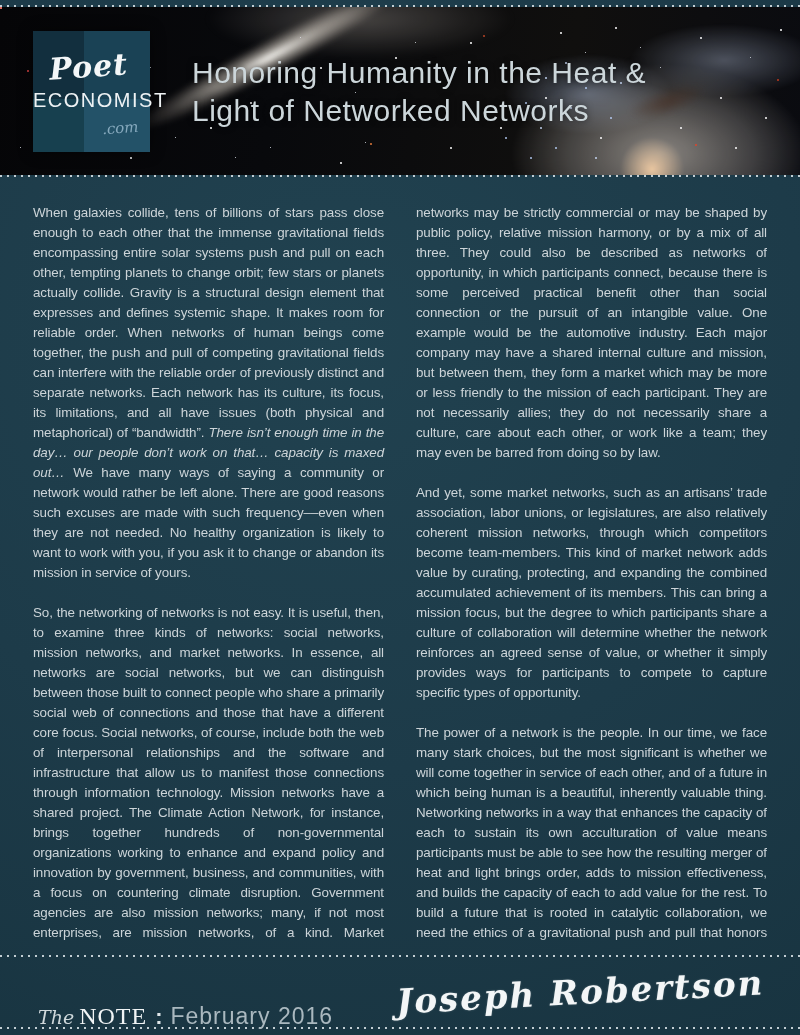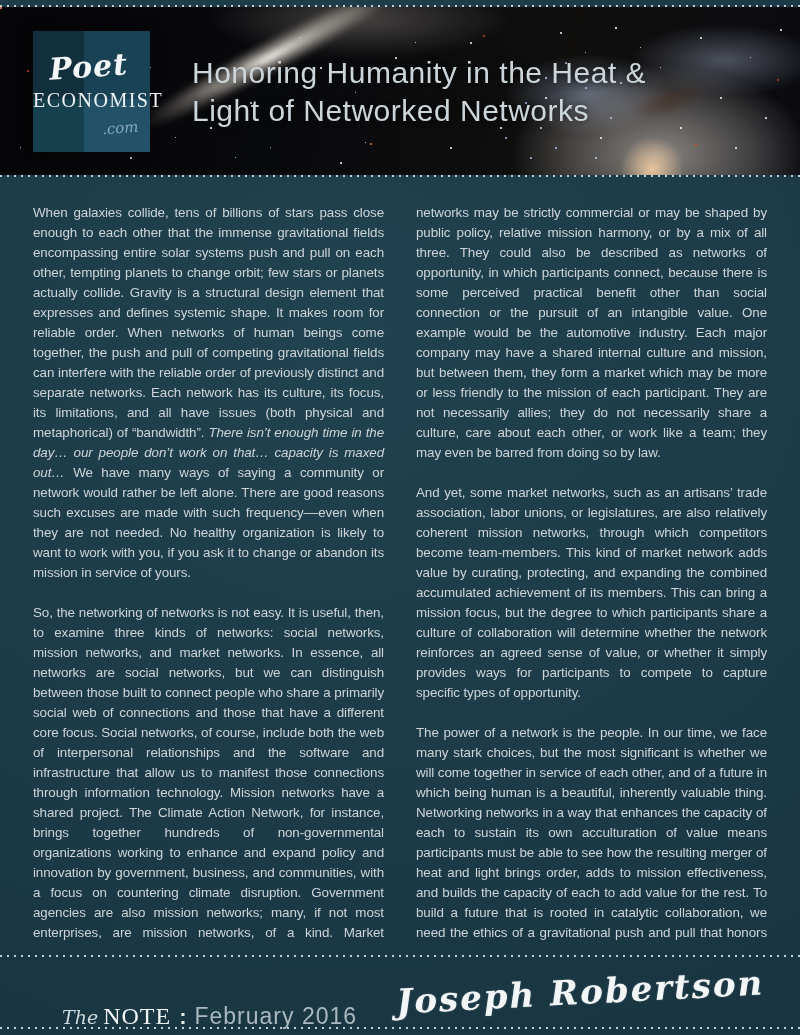--- a/index.html
+++ b/index.html
@@ -78,21 +78,21 @@
     grid-template-columns: 44% 56%; grid-template-rows: 56% 44%; }
   .logo .q1 { background:#122f3e; } .logo .q2 { background:#1a4255; }
   .logo .q3 { background:#17404f; } .logo .q4 { background:#235268; }
   .logo .poet {
     position:absolute; left:0; right:6px; top:18px; text-align:center;
     font-family:"DejaVu Serif", serif; font-style:italic; font-weight:bold;
     font-size:30px; color:#f4f7f8; transform:rotate(-4deg); letter-spacing:1px;
   }
   .logo .econ {
     position:absolute; left:0; right:0; top:58px; text-align:center;
-    font-family:Liberation Serif, serif; font-size:20px; letter-spacing:1.5px;
+    font-family:Liberation Sans, sans-serif; font-size:20px; letter-spacing:1.5px;
     color:#eef2f4;
   }
   .logo .dom {
     position:absolute; right:12px; top:88px;
     font-family:"DejaVu Serif", serif; font-style:italic; font-size:15px;
     color:#86a9bd; transform:rotate(-4deg);
   }
 
   .banner-title {
     position:absolute; left:192px; top:47px;
@@ -113,21 +113,21 @@
   .article-text em { font-style:italic; }
 
   
   .footer {
     height:70px; display:flex; align-items:center; justify-content:space-between;
     padding:0 30px 0 38px;
   }
   .issue { display:flex; align-items:baseline; color:#b7c3c9; }
   .issue .the {
     font-family:"DejaVu Serif", serif; font-style:italic; font-size:19px;
-    color:#cfd8db; margin-right:5px;margin-left:24px;
+    color:#cfd8db; margin-right:5px;
   }
   .issue .note {
     font-family:"Liberation Serif", serif; font-size:24px; letter-spacing:1px;
     color:#f0f4f5;
     margin-top:48px;
   }
   .issue .sep { font-size:22px; margin:0 8px 0 8px; color:#dfe6e9; font-weight:bold; }
   .issue .date { font-size:23px; font-weight:300; letter-spacing:1px; color:#aab8bf;text-align:right; }
   .signature {
     font-family:"DejaVu Serif", serif; font-style:italic; font-weight:bold;

